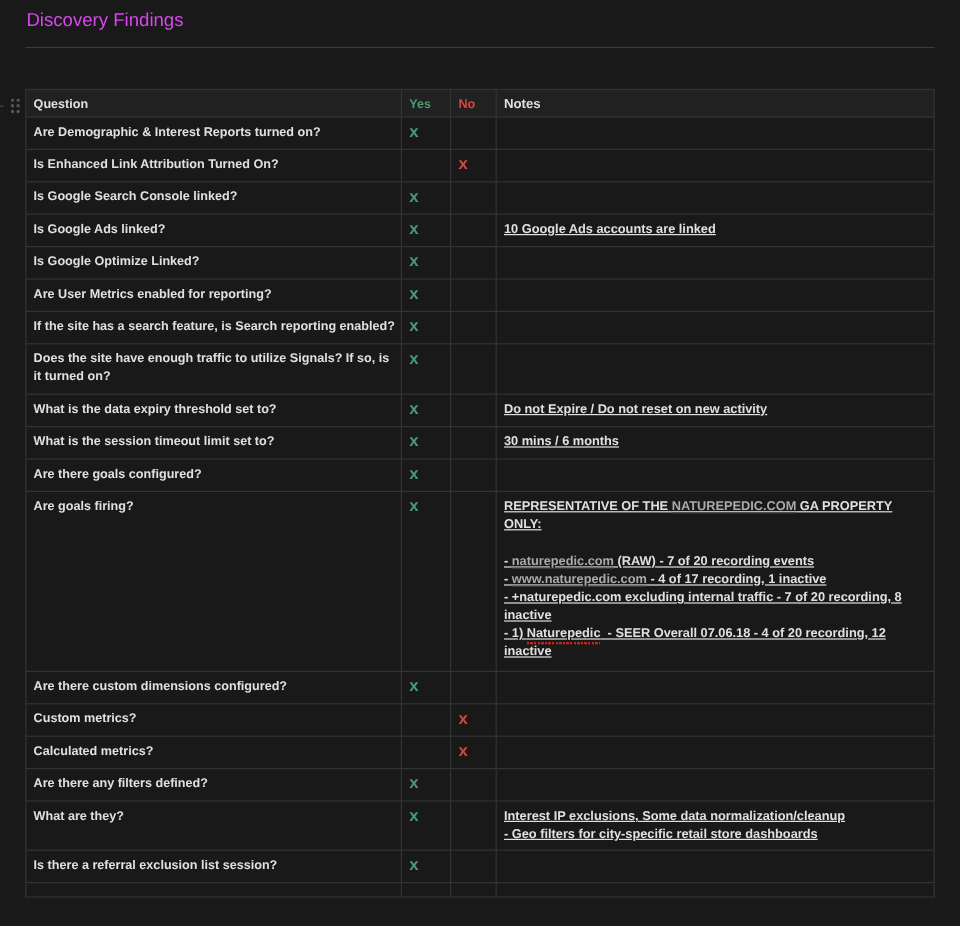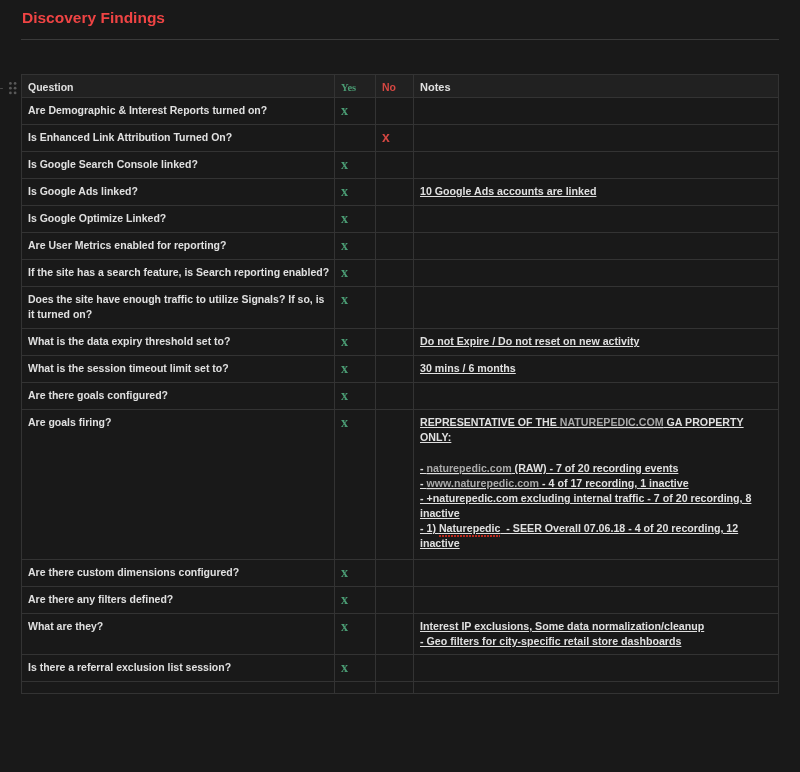--- a/index.html
+++ b/index.html
@@ -8,21 +8,21 @@
     width:800px;height:772px;overflow:hidden;
     background:#191919;
     font-family:"Liberation Sans", sans-serif;
     color:#e0e0e0;
     -webkit-font-smoothing:antialiased;
     transform:translateZ(0);
   }
   .page{position:relative;}
   h1.title{
     position:absolute;left:22px;top:7px;
-    font-size:15.5px;font-weight:bold;color:#ef4444;
+    font-size:15.5px;font-weight:normal;color:#d946ef;
     margin:0;letter-spacing:0px;line-height:22px;
   }
   .rule{position:absolute;left:21px;top:39px;width:758px;height:1px;background:#3a3a3a;}
 
   .drag-handle{
     position:absolute;left:8.6px;top:81.6px;width:11px;height:13px;
   }
   .drag-handle svg{display:block;}
   .dash{position:absolute;left:0px;top:87.5px;width:3.2px;height:1.4px;background:#4a4a4a;border-radius:1px;}
 
@@ -39,21 +39,21 @@
     line-height:15px;
     text-align:left;
   }
   table.grid thead th{
     background:#212121;
     font-weight:bold;
     height:16px;
     padding-top:5px;padding-bottom:2px;
   }
   th.c-q, td.c-q{width:313px;}
-  th.c-y, td.c-y{width:41px;font-family:Liberation Serif, serif;}
+  th.c-y, td.c-y{width:41px;}
   th.c-n, td.c-n{width:38px;}
   th.c-o, td.c-o{width:365px;}
   .h-yes{color:#4a9b73;}
   .h-no{color:#d44742;}
   .mark-y{color:#4a9b73;font-weight:bold;font-size:14px;line-height:10px;position:relative;top:1px;}
   .mark-n{color:#d44742;font-weight:bold;font-size:14px;line-height:10px;position:relative;top:1px;}
   td.c-y, td.c-n{text-align:left;padding-left:9px;}
 
   .spell{
     position:relative;
@@ -178,20 +178,32 @@
             <div class="nl"><span>- 1) </span><span class="spell">Naturepedic</span><span>&nbsp; - SEER Overall 07.06.18 - 4 of 20 recording, 12 inactive</span></div>
           </td>
         </tr>
         <tr>
           <td class="c-q">Are there custom dimensions configured?</td>
           <td class="c-y"><span class="mark-y">x</span></td>
           <td class="c-n"></td>
           <td class="c-o notes"></td>
         </tr>
         <tr>
+          <td class="c-q">Custom metrics?</td>
+          <td class="c-y"></td>
+          <td class="c-n"><span class="mark-n">x</span></td>
+          <td class="c-o notes"></td>
+        </tr>
+        <tr>
+          <td class="c-q">Calculated metrics?</td>
+          <td class="c-y"></td>
+          <td class="c-n"><span class="mark-n">x</span></td>
+          <td class="c-o notes"></td>
+        </tr>
+        <tr>
           <td class="c-q">Are there any filters defined?</td>
           <td class="c-y"><span class="mark-y">x</span></td>
           <td class="c-n"></td>
           <td class="c-o notes"></td>
         </tr>
         <tr>
           <td class="c-q">What are they?</td>
           <td class="c-y"><span class="mark-y">x</span></td>
           <td class="c-n"></td>
           <td class="c-o notes">

